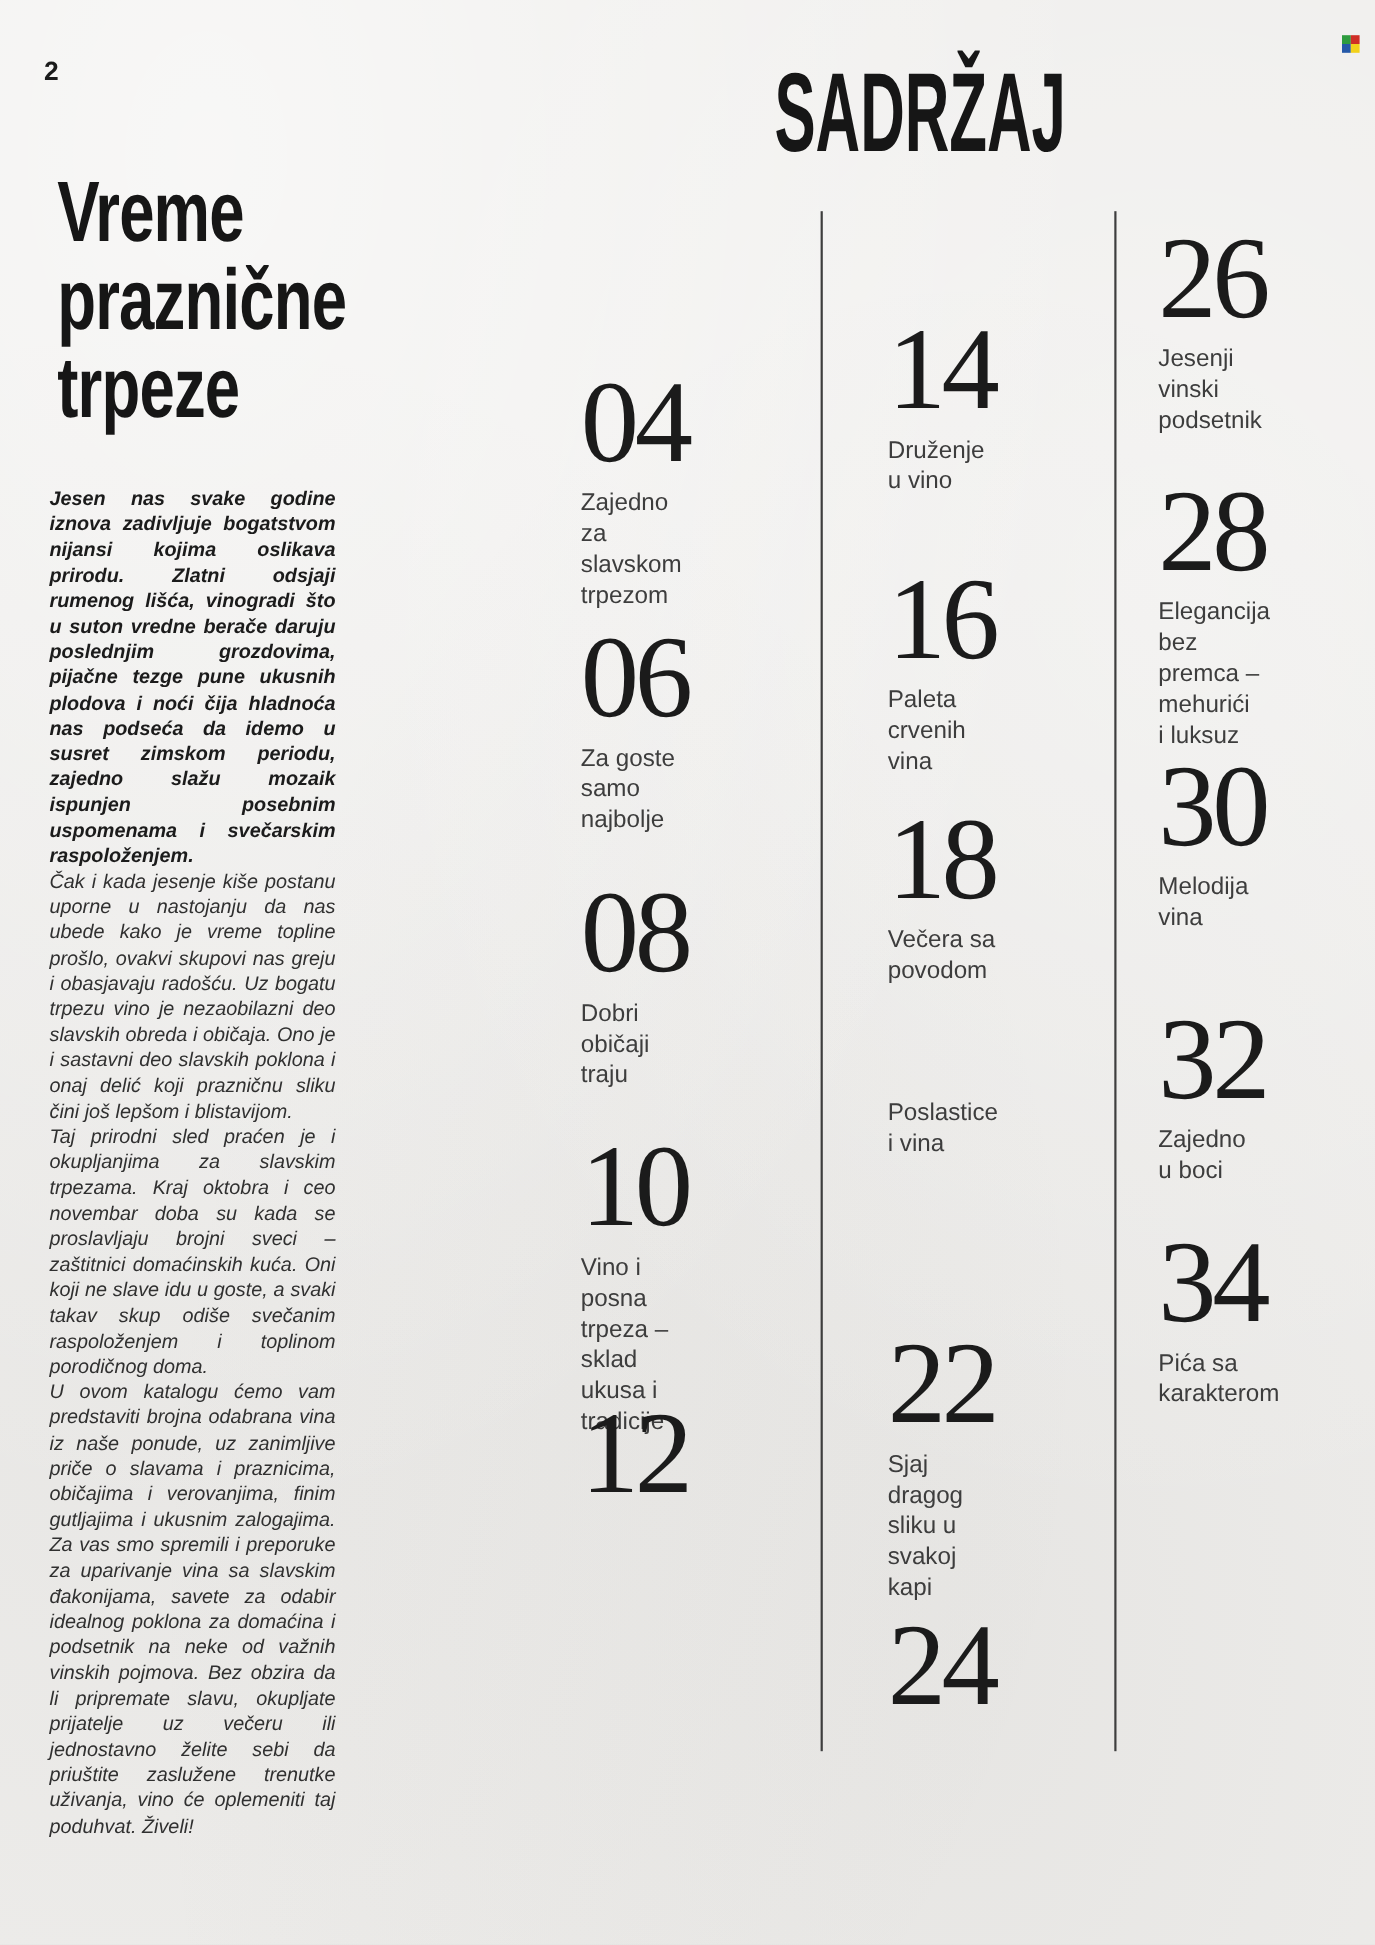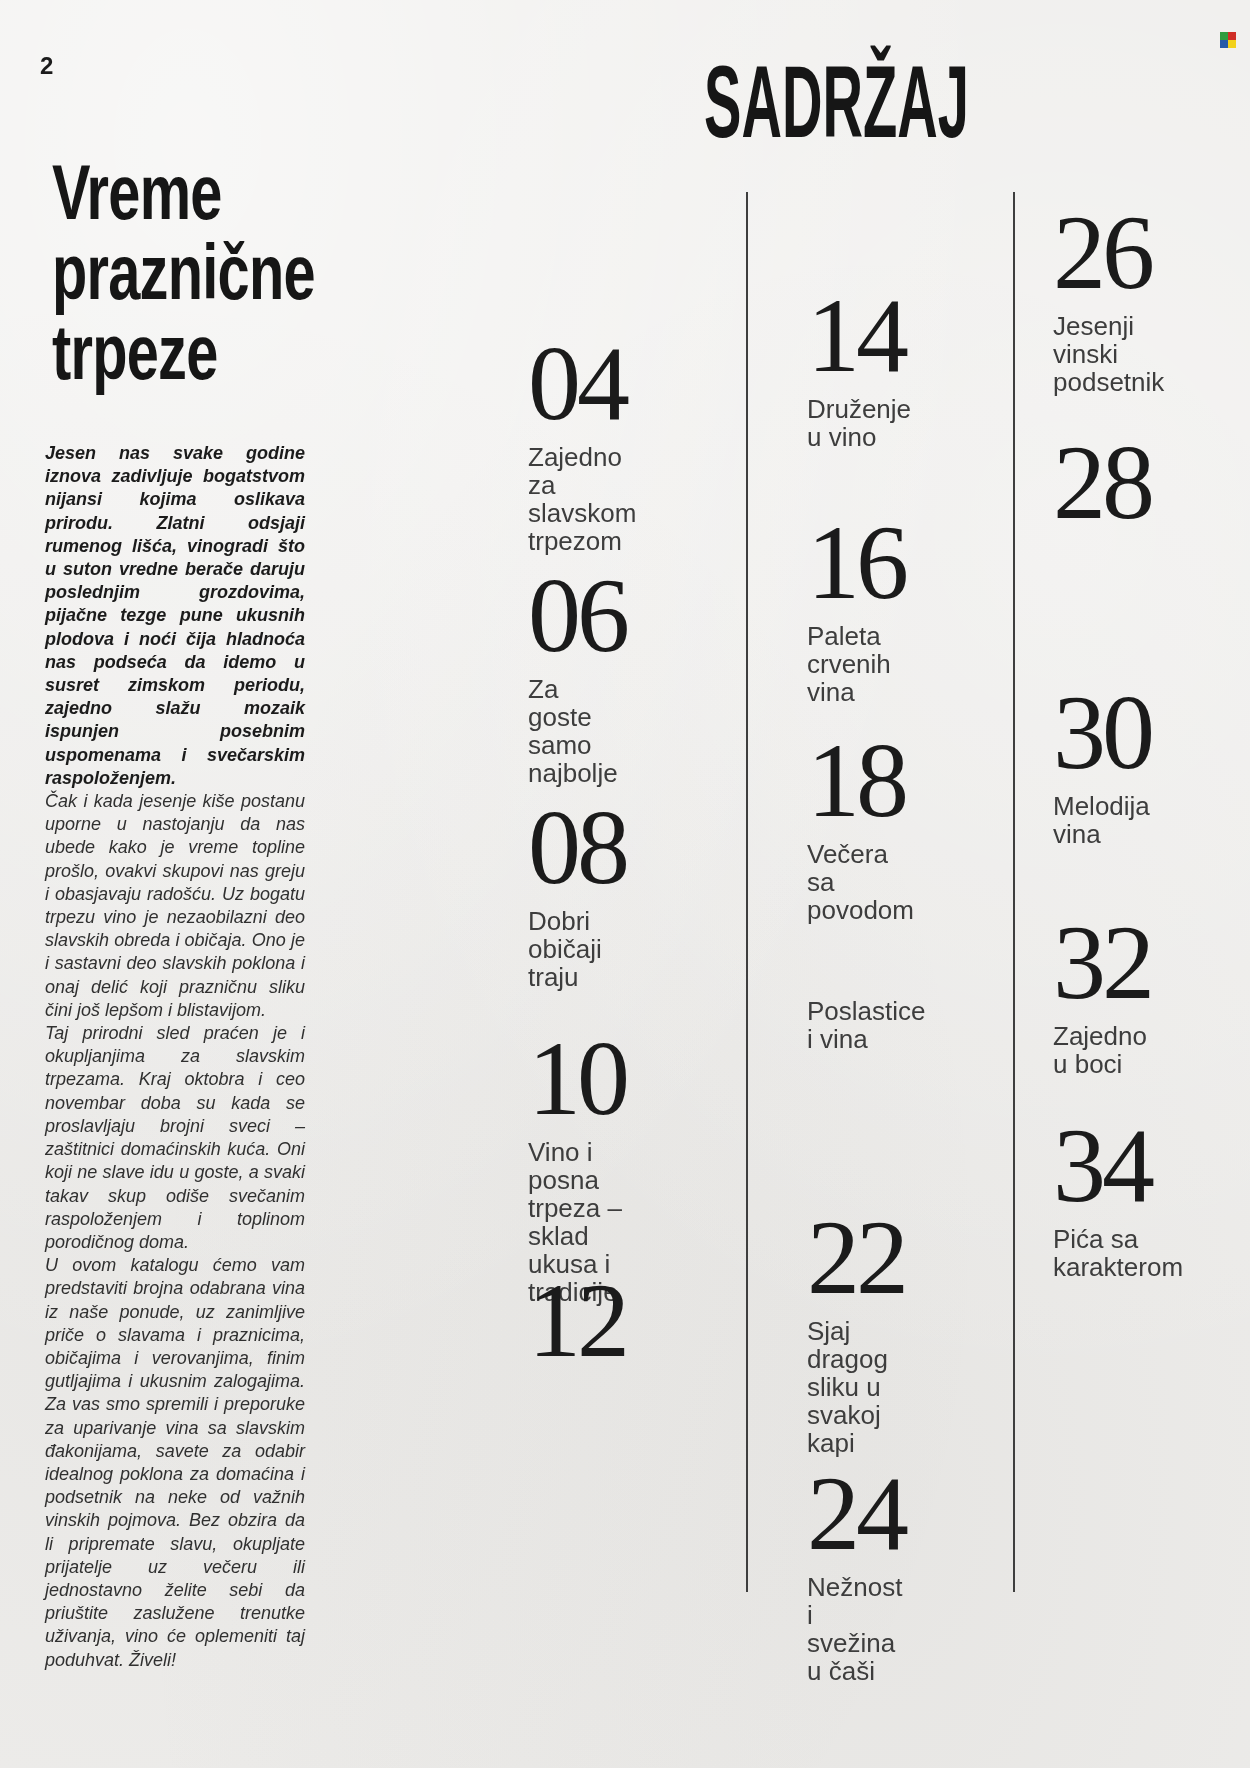--- a/index.html
+++ b/index.html
@@ -65,21 +65,21 @@
 
   .toc-col{position:absolute;top:0;height:1768px;}
   .toc-entry{position:absolute;left:0;}
   .toc-num{
     font-family:"Liberation Serif",serif;
     font-size:106px;line-height:78px;font-weight:400;
     color:#1b1b1b;letter-spacing:-4px;
   }
   .toc-label{
     margin-top:20px;
-    font-size:26px;line-height:28px;color:#3d3d3d;
+    font-size:22px;line-height:28px;color:#3d3d3d;
     white-space:pre-line;
   }
 </style>
 </head>
 <body>
 
 <div id="page">
 
   <div class="page-num">2</div>
 
@@ -159,35 +159,36 @@
 i vina</div>
       </div>
       <div class="toc-entry" style="top:1219px">
         <div class="toc-num">22</div>
         <div class="toc-label">Sjaj dragog
 sliku u
 svakoj kapi</div>
       </div>
       <div class="toc-entry" style="top:1475px">
         <div class="toc-num">24</div>
-        <div class="toc-label">Nežnost i
-svežina
-u čaši</div>
       </div>
     </div>
 
     <div class="toc-col" style="left:1053px">
       <div class="toc-entry" style="top:214px">
         <div class="toc-num">26</div>
         <div class="toc-label">Jesenji
 vinski
 podsetnik</div>
       </div>
       <div class="toc-entry" style="top:444px">
         <div class="toc-num">28</div>
+        <div class="toc-label">Elegancija
+bez premca –
+mehurići
+i luksuz</div>
       </div>
       <div class="toc-entry" style="top:694px">
         <div class="toc-num">30</div>
         <div class="toc-label">Melodija
 vina</div>
       </div>
       <div class="toc-entry" style="top:924px">
         <div class="toc-num">32</div>
         <div class="toc-label">Zajedno
 u boci</div>

